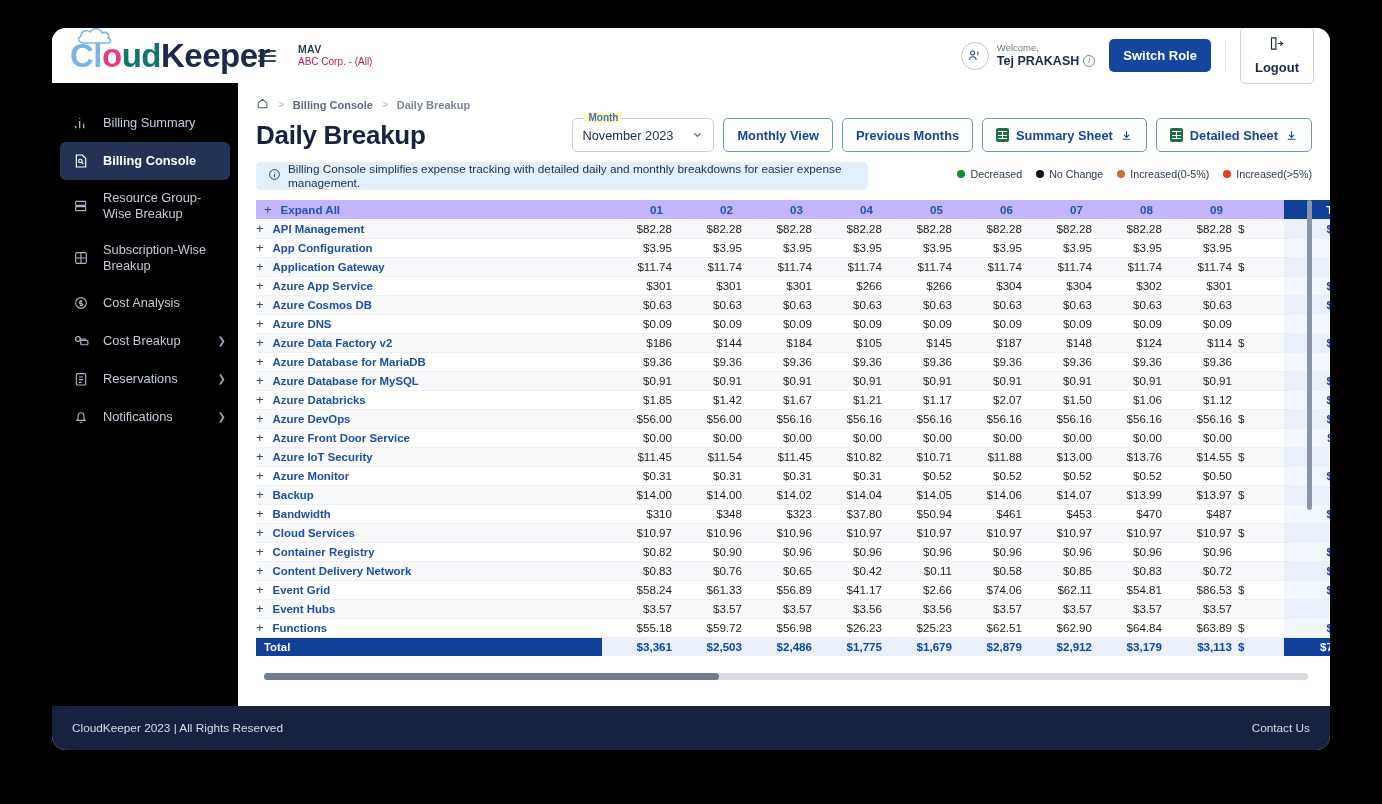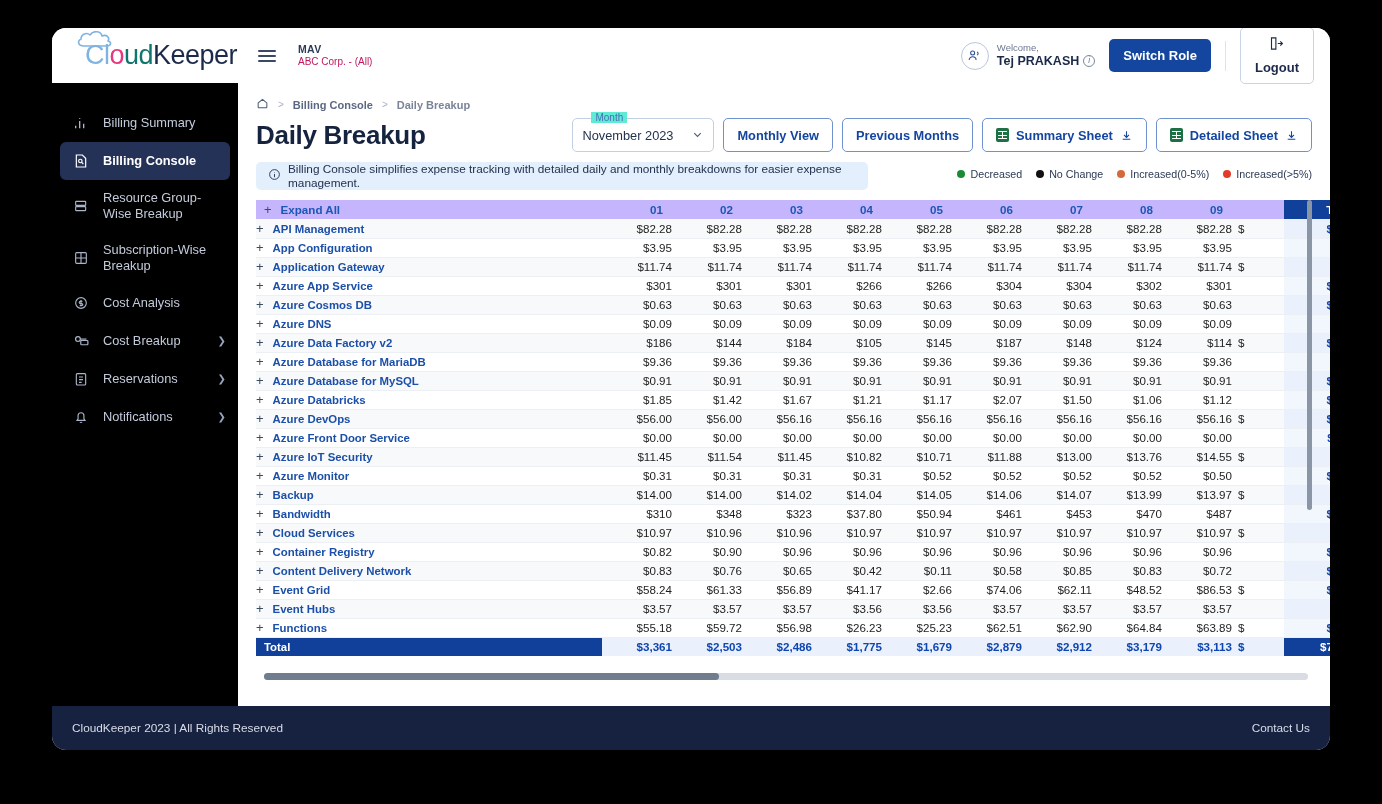--- a/index.html
+++ b/index.html
@@ -20,21 +20,21 @@
   }
 
   
   .topbar {
     height: 55px; background: #fff;
     display: flex; align-items: center;
     padding: 0 16px 0 18px;
     flex: 0 0 55px;
     position: relative; z-index: 5;
   }
-  .logo { display: flex; align-items: baseline; font-size: 27px; font-weight: 400; letter-spacing: -0.5px; justify-content: center; }
+  .logo { display: flex; align-items: baseline; font-size: 33px; font-weight: 700; letter-spacing: -0.5px; }
   .logo .cl { color: #7fb3e0; }
   .logo .o  { color: #e8397f; }
   .logo .ud { color: #0f766e; }
   .logo .keeper { color: #1b2a4a; }
   .logo-wrap { position: relative; width: 182px; }
   .cloudtop {
     position: absolute; left: 6px; top: -9px;
     width: 46px; height: 16px;
   }
   .hamburger {
@@ -98,22 +98,22 @@
   .titlerow { display: flex; align-items: center; padding: 2px 0 10px 0; }
   h1.page-title { font-size: 26px; font-weight: 700; color: #16233f; letter-spacing: -.3px; }
   .toolbar { margin-left: auto; display: flex; align-items: center; gap: 9px; }
 
   .select-wrap {
     position: relative; width: 142px; height: 34px;
     border: 1px solid #c3cfe2; border-radius: 5px; background: #fff;
     display: flex; align-items: center; padding: 0 9px; cursor: pointer;
   }
   .select-wrap .lbl {
-    position: absolute; top: -7px; left: 18px; background: #5eead4; padding: 0 4px;
-    font-size: 10px; color: #4a6fb5;
+    position: absolute; top: -7px; left: 11px; background: #fef9c3; padding: 0 4px;
+    font-size: 10px; color: #4a6fb5; font-weight: bold;
   }
   .select-wrap .val { font-size: 12.8px; color: #23324f; }
   .select-wrap .chev-d { margin-left: auto; color: #4a5a78; font-size: 11px; }
 
   .tbtn {
     height: 34px; border: 1px solid #6f92cf; border-radius: 5px; background: #fff;
     color: #1446a0; font-size: 12.8px; font-weight: 700; padding: 0 13px; cursor: pointer;
     display: flex; align-items: center; gap: 7px; font-family: inherit; white-space: nowrap;
   }
   .xls {
@@ -717,21 +717,21 @@
               </tr>
               <tr class="r even">
                 <td class="namecell"><span class="plus">+</span><span>Event Grid</span></td>
                 <td class="dcell v-black">$58.24</td>
                 <td class="dcell v-red">$61.33</td>
                 <td class="dcell v-green">$56.89</td>
                 <td class="dcell v-green">$41.17</td>
                 <td class="dcell v-green">$2.66</td>
                 <td class="dcell v-red">$74.06</td>
                 <td class="dcell v-green">$62.11</td>
-                <td class="dcell v-red">$48.52</td>
+                <td class="dcell v-red">$54.81</td>
                 <td class="dcell v-green">$86.53</td>
                 <td class="dcell v-green" style="text-align: left; padding-left: 6px;">$</td>
                 <td class="totcell">$1,738</td>
               </tr>
               <tr class="r odd">
                 <td class="namecell"><span class="plus">+</span><span>Event Hubs</span></td>
                 <td class="dcell v-black">$3.57</td>
                 <td class="dcell v-orange">$3.57</td>
                 <td class="dcell v-green">$3.57</td>
                 <td class="dcell v-green">$3.56</td>

